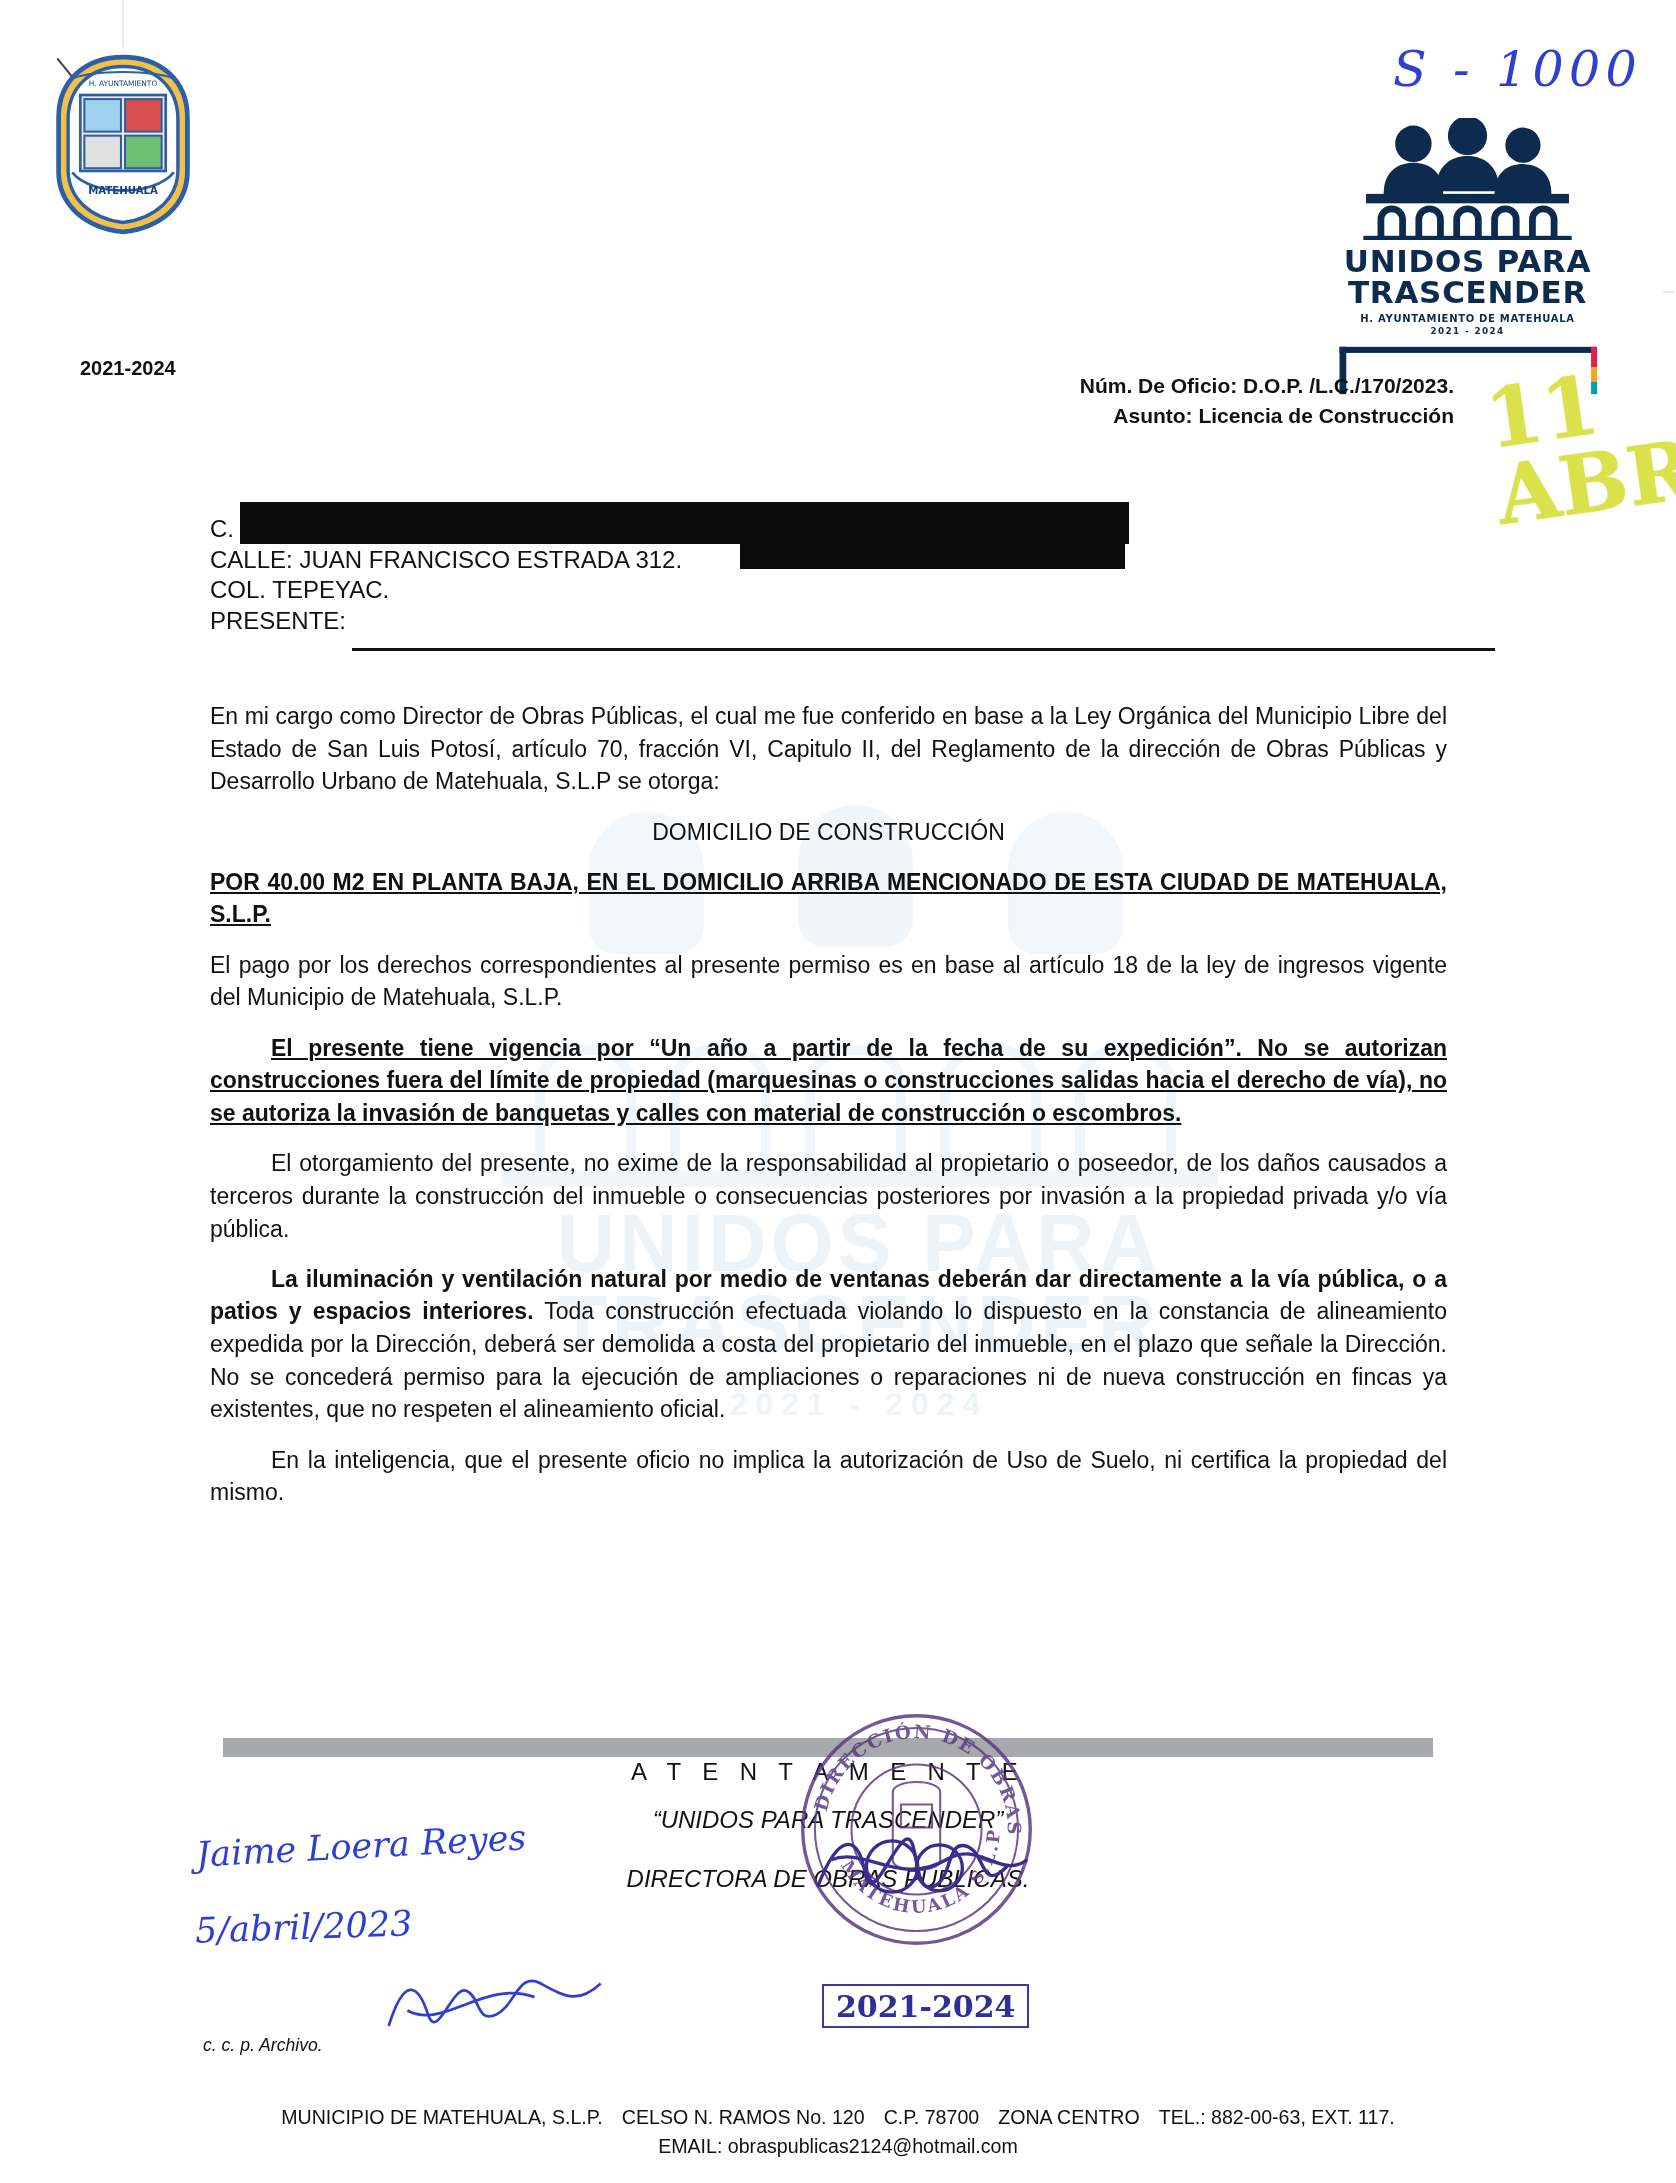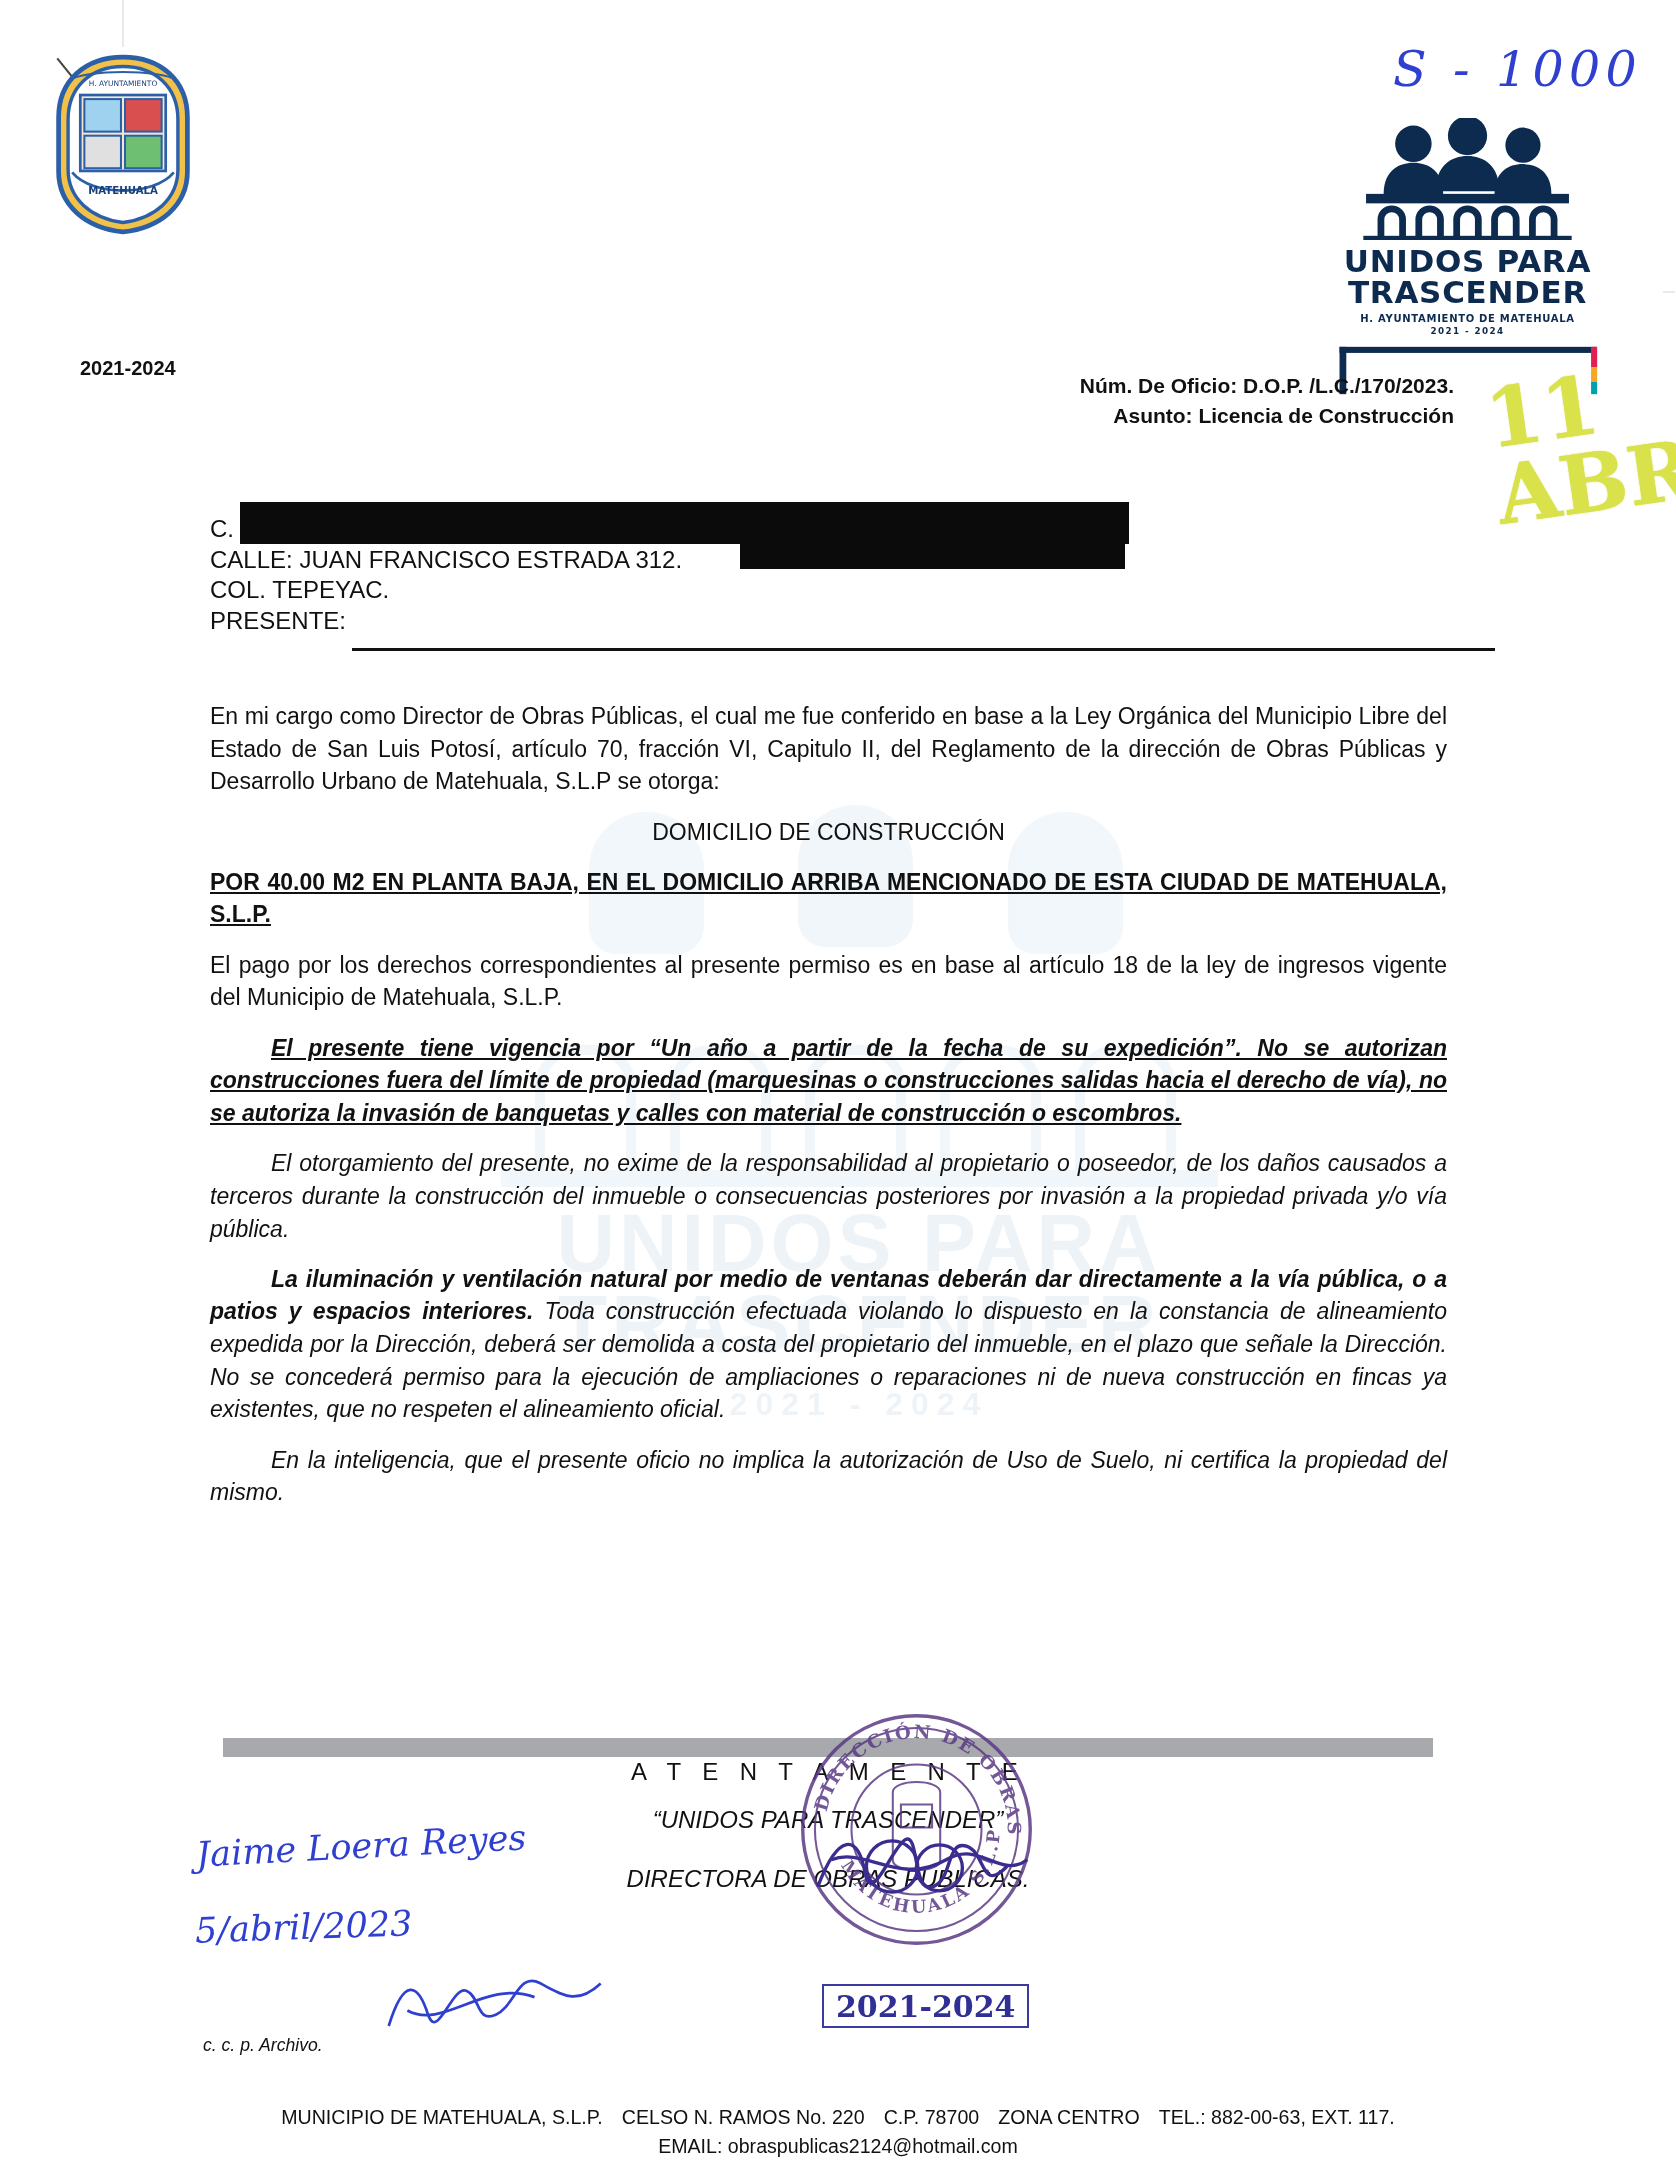--- a/index.html
+++ b/index.html
@@ -223,21 +223,21 @@
     width: 1237px;
     font-size: 23px;
     line-height: 1.42;
     color: #111;
     z-index: 4;
   }
   .body p { margin: 0 0 17.6px 0; text-align: justify; }
   .center { text-align: center !important; }
   .u { text-decoration: underline; }
   .b { font-weight: bold; }
-  .indent { text-indent: 61px; font-style: italic; }
+  .indent { text-indent: 61px; }
   .title-lic { margin-top: 20px; margin-bottom: 6.8px; }
   .lic-sub { font-weight: bold; text-decoration: underline; text-align: justify; }
 
   
   .sig-bar {
     position: absolute;
     left: 223px; top: 1738px;
     width: 1210px; height: 19px;
     background: #a7a9ac;
     z-index: 2;
@@ -481,21 +481,21 @@
       <path d="M10 80 C40 10 60 20 70 70 C80 110 110 30 130 40 C150 50 140 90 170 80 C200 70 210 20 240 40 C270 60 290 80 330 50"></path>
       <path d="M40 60 C90 95 160 25 230 60"></path>
     </g>
   </svg>
 
   <div class="ccp">c. c. p.  Archivo.</div>
 
   <div class="footer">
     <div class="footer-l1">
       <span>MUNICIPIO DE MATEHUALA, S.L.P.</span>
-      <span>CELSO N. RAMOS No. 220</span>
+      <span>CELSO N. RAMOS No. 120</span>
       <span>C.P. 78700</span>
       <span>ZONA CENTRO</span>
       <span>TEL.: 882-00-63, EXT. 117.</span>
     </div>
     <div>EMAIL: obraspublicas2124@hotmail.com</div>
   </div>
 
 </div>
 
 

